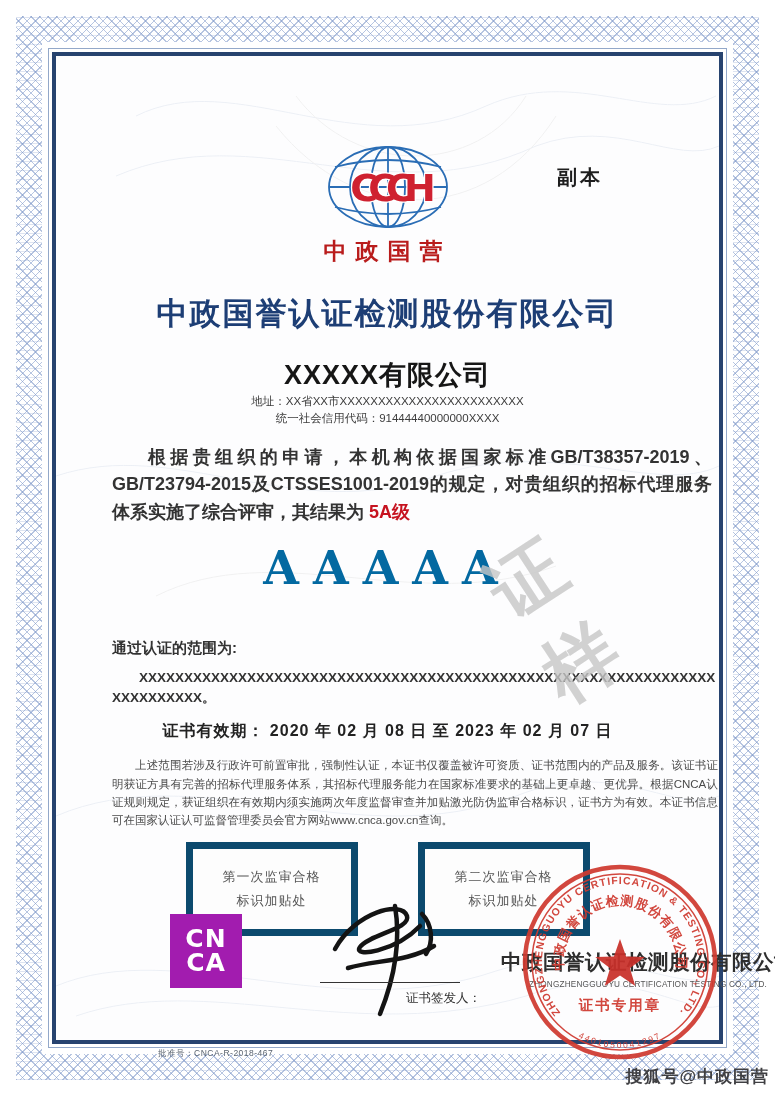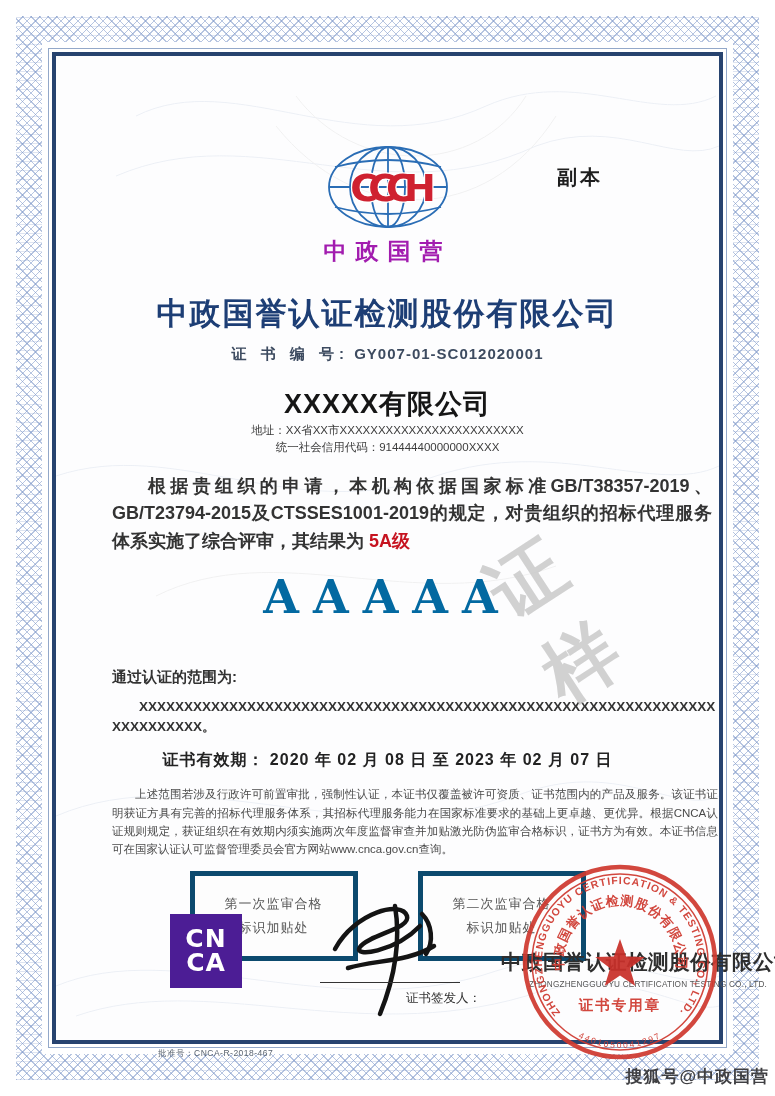--- a/index.html
+++ b/index.html
@@ -15,43 +15,43 @@
   .band-mask{position:absolute;left:26px;top:26px;right:26px;bottom:26px;background:#fff;}
   .frame{position:absolute;left:52px;top:52px;right:52px;bottom:52px;background:#fdfdfe;
     border:4px solid #27436f;outline:1px solid #93a8c9;outline-offset:3px;}
   
   .texture{position:absolute;inset:0;pointer-events:none;opacity:.55;}
   
   .content{position:absolute;left:56px;top:56px;right:56px;bottom:56px;text-align:center;color:#222;}
   .copy-label{position:absolute;top:52px;right:60px;font-size:20px;font-weight:bold;
     letter-spacing:3px;color:#1e1e1e;}
   .logo-wrap{margin-top:32px;}
-  .brand{margin-top:2px;font-size:23px;font-weight:800;letter-spacing:9px;color:#a21caf;}
+  .brand{margin-top:2px;font-size:23px;font-weight:800;letter-spacing:9px;color:#b91c1c;}
   .title{margin-top:26px;font-size:31px;font-weight:800;letter-spacing:2px;color:#1d3e75;}
   .certno{margin-top:10px;font-size:15px;font-weight:600;color:#3d4b60;letter-spacing:1px;}
   .certno .lbl{letter-spacing:5px;}
   .company{margin-top:22px;font-size:27px;font-weight:800;color:#161616;letter-spacing:1px;}
   .addr{font-size:11.5px;color:#3c3c3c;line-height:1.5;}
   .statement{width:600px;margin:16px auto 0;text-align:justify;text-indent:2em;
     font-size:18px;font-weight:700;color:#333;line-height:1.55;}
   .grade-inline{color:#c61320;}
   .grade-big{margin-top:14px;font-family:"DejaVu Serif","Liberation Serif",serif;
     font-size:46px;font-weight:bold;color:#0369a1;letter-spacing:14px;}
   .scope-label{width:600px;margin:44px auto 0;text-align:left;font-size:15px;font-weight:700;color:#333;}
   .scope-text{width:610px;margin:10px auto 0;text-align:left;text-indent:2em;
     font-size:13.5px;font-weight:700;color:#333;line-height:1.45;word-break:break-all;}
   .validity{margin-top:14px;font-size:16px;font-weight:700;color:#222;letter-spacing:1px;}
   .fine-print{width:606px;margin:14px auto 0;text-align:justify;text-indent:2em;
     font-size:11.5px;color:#4a4a4a;line-height:1.6;}
   .boxes{margin-top:12px;display:flex;justify-content:center;gap:60px;}
-  .audit-box{width:158px;height:80px;border:5px solid #0c4a6e;background:#fdfdfd;
+  .audit-box{width:158px;height:80px;border:7px solid #0c4a6e;background:#fdfdfd;
     display:flex;flex-direction:column;justify-content:center;gap:6px;
     font-size:13px;color:#555;letter-spacing:1px;}
   
-  .cnca{position:absolute;left:58px;top:802px;width:72px;height:74px;background:#4c1d95;
+  .cnca{position:absolute;left:58px;top:802px;width:72px;height:74px;background:#a21caf;
     display:flex;flex-direction:column;align-items:center;justify-content:center;}
   .cnca span{color:#fff;font-weight:900;font-size:25px;line-height:.95;letter-spacing:1px;
     font-family:"DejaVu Sans","Liberation Sans",sans-serif;}
   .approval{position:absolute;left:46px;top:936px;font-size:8.5px;color:#5a6470;letter-spacing:.5px;}
   .signature{position:absolute;left:198px;top:782px;}
   .sig-line{position:absolute;left:208px;top:870px;width:140px;border-bottom:1.5px solid #333;}
   .signer-label{position:absolute;left:294px;top:878px;font-size:12.5px;color:#333;}
   .issuer{position:absolute;left:386px;top:836px;width:300px;text-align:center;}
   .issuer-cn{font-size:20.5px;font-weight:800;color:#2e2e2e;letter-spacing:.5px;white-space:nowrap;}
   .issuer-en{margin-top:4px;font-size:8.2px;color:#555;letter-spacing:.2px;white-space:nowrap;}
@@ -102,24 +102,20 @@
             <line x1="4" y1="43" x2="122" y2="43"></line>
             <path d="M10,23 Q63,9 116,23"></path>
             <path d="M10,63 Q63,77 116,63"></path>
           </g>
           <text x="63" y="57" text-anchor="middle" font-family="DejaVu Sans, Liberation Sans, sans-serif" font-size="38" font-weight="bold" letter-spacing="-10" fill="#cf2130" stroke="#ffffff" stroke-width="2.5" paint-order="stroke">CCCH</text>
         </svg>
         <div class="brand">中政国营</div>
       </div>
 
       <div class="title">中政国誉认证检测股份有限公司</div>
-      <div class="certno">
-        <span class="lbl">证 书 编 号:</span>
-        <span>GY007-01-SC012020001</span>
-      </div>
 
       <div class="company">XXXXX有限公司</div>
       <div class="addr">
         <div>
           <span>地址：</span><span>XX省XX市XXXXXXXXXXXXXXXXXXXXXXXX</span>
         </div>
         <div>
           <span>统一社会信用代码：</span><span>91444440000000XXXX</span>
         </div>
       </div>

